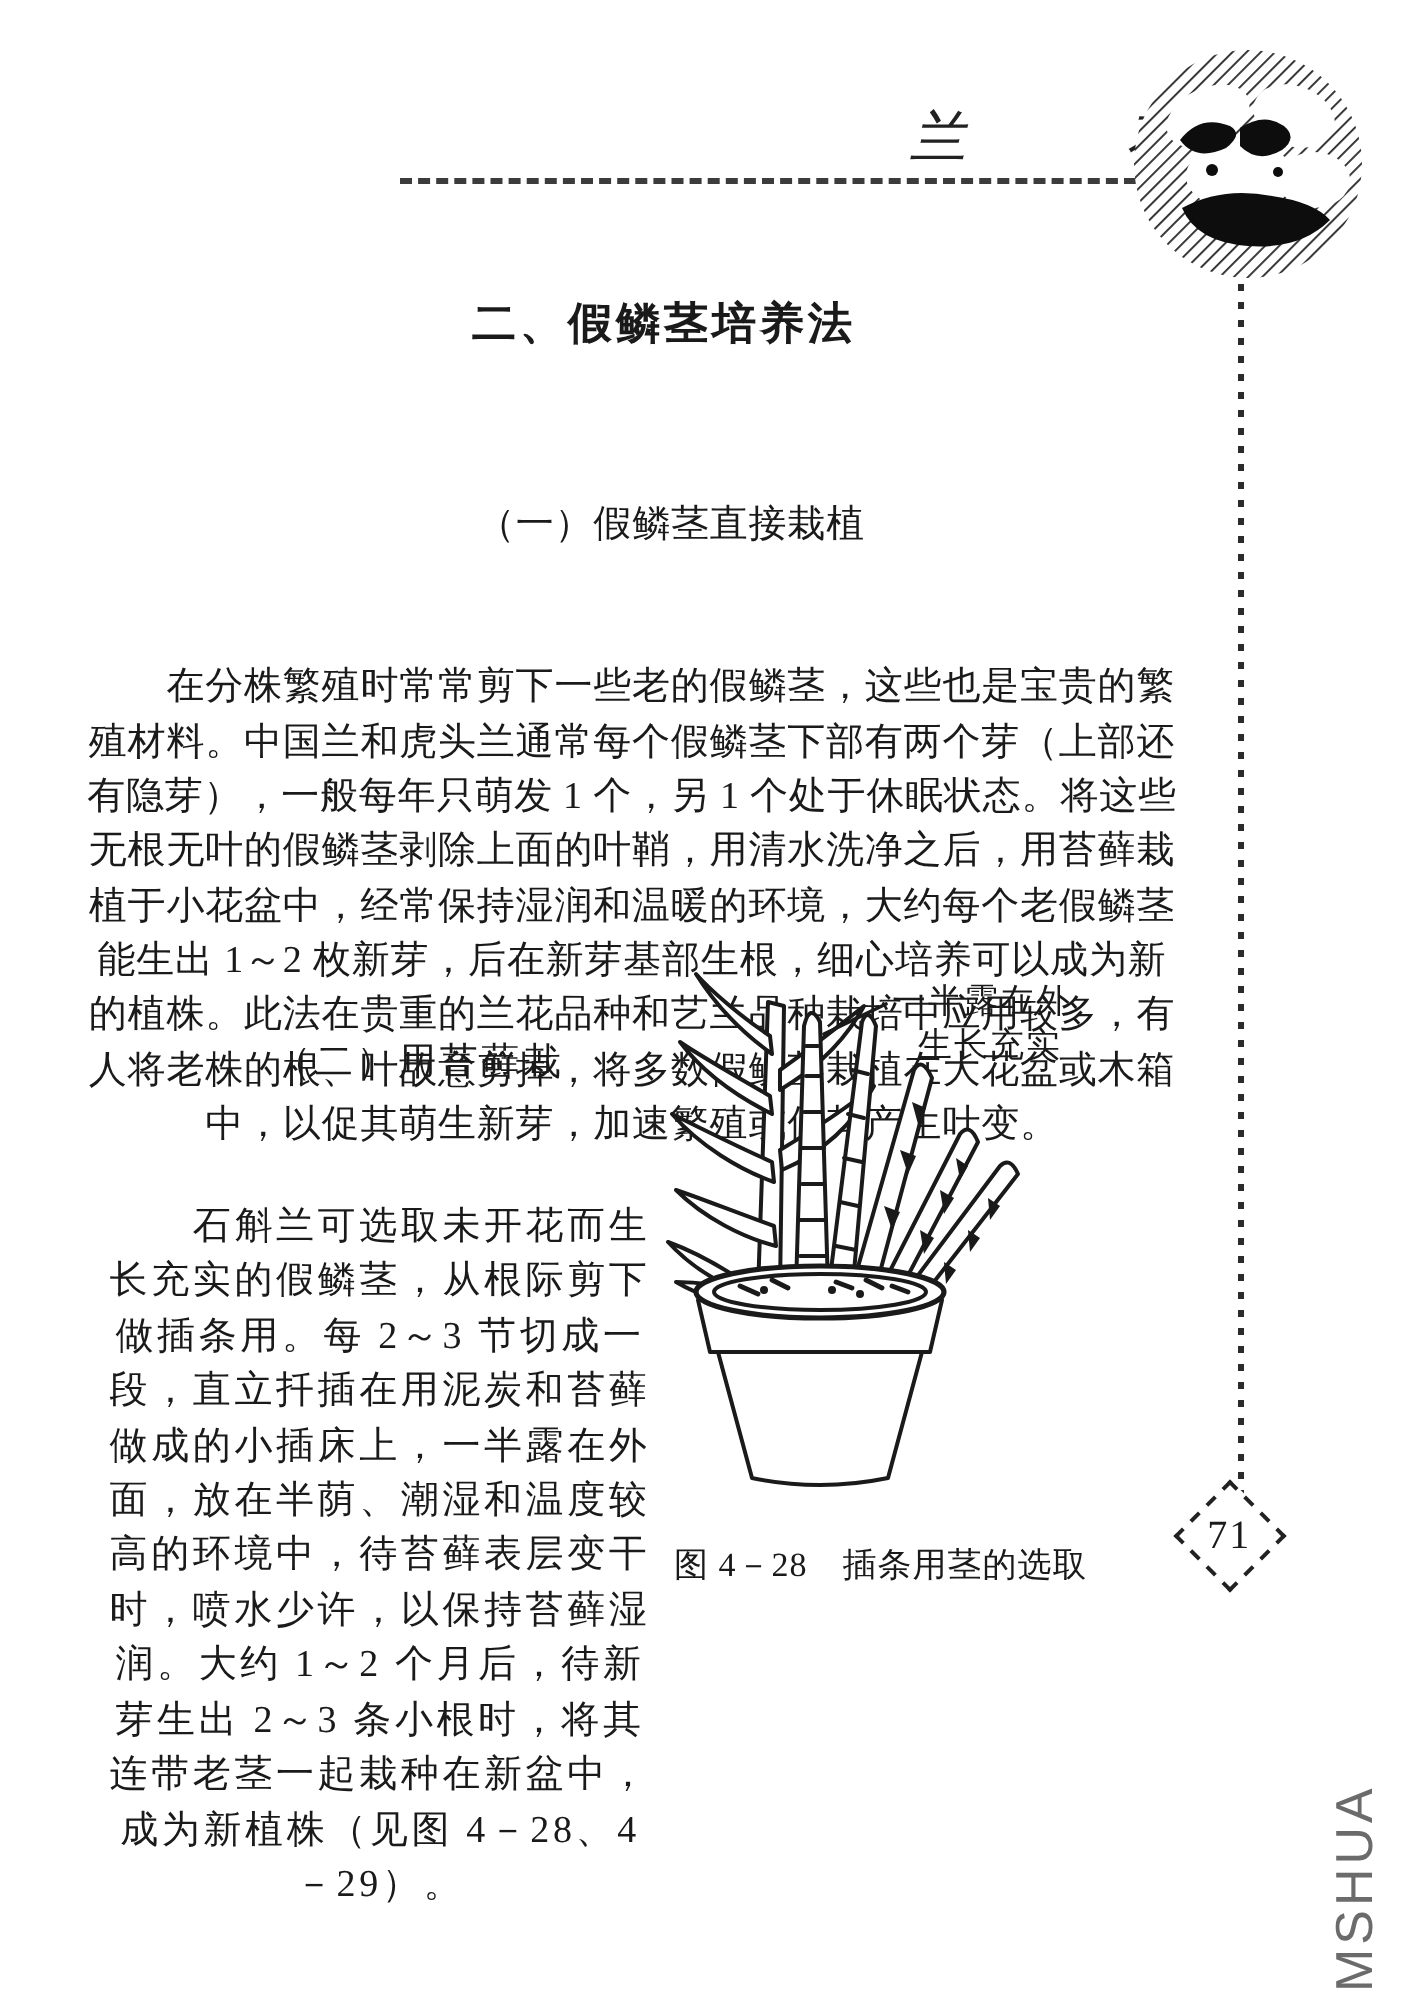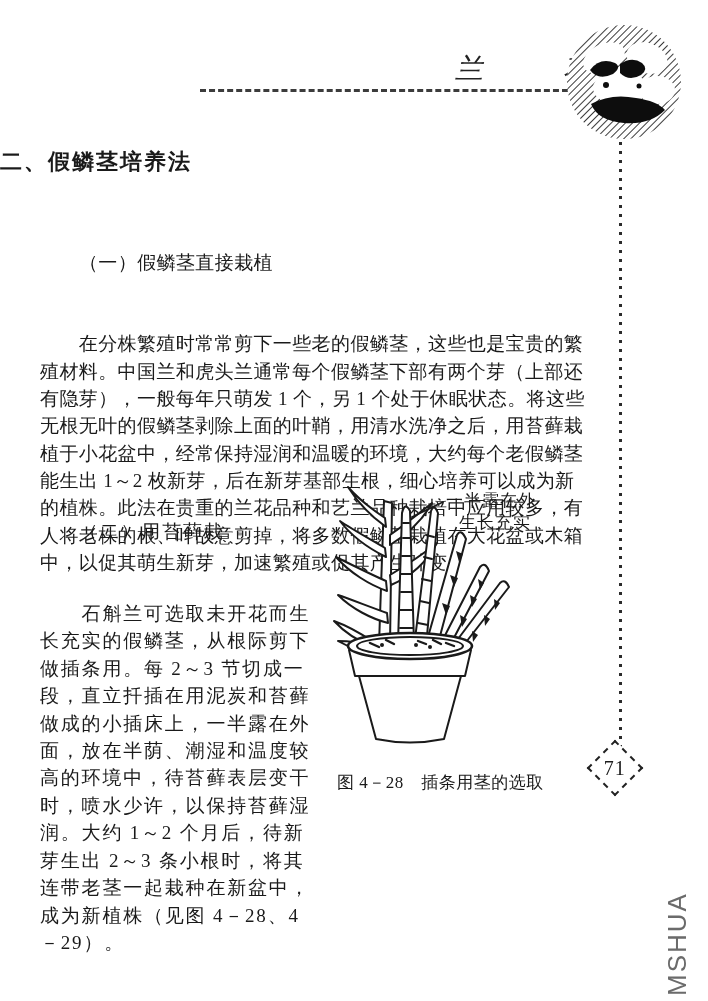--- a/index.html
+++ b/index.html
@@ -12,24 +12,24 @@
   .header-rule{left:200px;top:89px;width:368px;height:0;border-top:3px dashed #3c3c3c;}
   .header-title{left:455px;top:50px;width:120px;font-size:28px;font-style:italic;
     letter-spacing:22px;white-space:pre;color:#222;}
   
   .vline{left:619px;top:142px;width:3px;height:606px;
     background:repeating-linear-gradient(to bottom,#2b2b2b 0 3.5px,transparent 3.5px 9px);}
   .diamond{left:595px;top:748px;width:36px;height:36px;border:2px dashed #222;
     transform:rotate(45deg);background:#fff;display:flex;align-items:center;justify-content:center;}
   .diamond .num{transform:rotate(-45deg);font-size:20px;letter-spacing:1px;}
   
-  .title{left:0;top:147px;width:640px;text-align:left;font-size:22px;font-weight:bold;
+  .title{left:12px;top:147px;width:640px;text-align:center;font-size:22px;font-weight:bold;
     letter-spacing:2px;font-family:Liberation Sans, sans-serif;}
   
-  .para{white-space:pre;}
+  .para{white-space:pre;text-align:center;}
   .para .tline{white-space:pre;}
   .para1{left:40px;top:194px;width:552px;font-size:19px;line-height:27.3px;letter-spacing:0.4px;}
   .para2{left:40px;top:463px;width:300px;font-size:19px;line-height:27.4px;letter-spacing:1.8px;}
   .indent{text-indent:2.05em;}
   
   .figure-svg{left:330px;top:483px;}
   .fig-annot1{left:446px;top:489px;font-size:17px;letter-spacing:1px;}
   .fig-annot2{left:459px;top:511px;font-size:17px;letter-spacing:1px;}
   .fig-caption{left:337px;top:771px;width:280px;font-size:17px;letter-spacing:0.5px;white-space:pre;}
   

